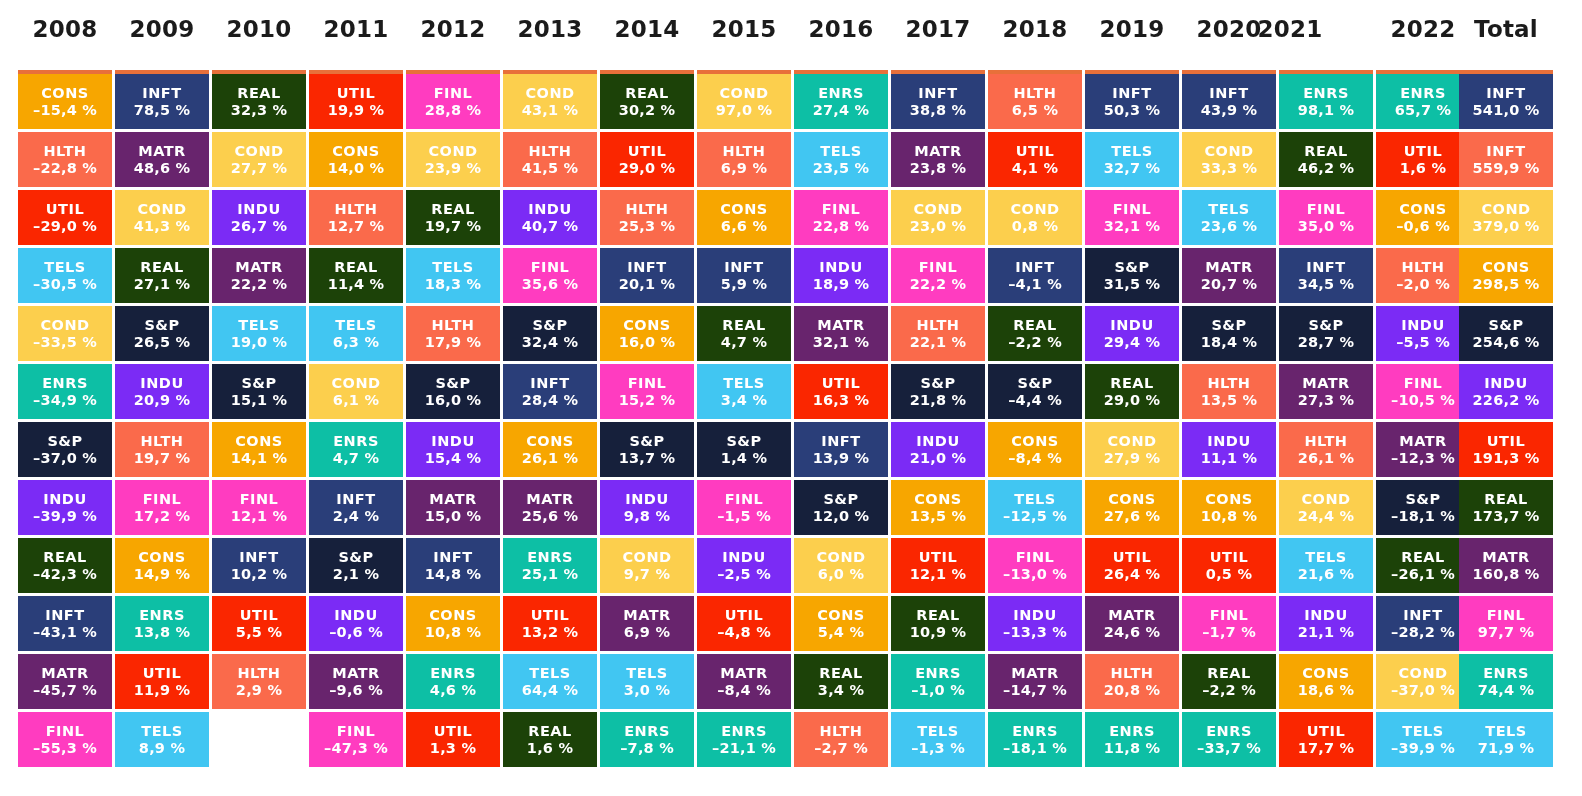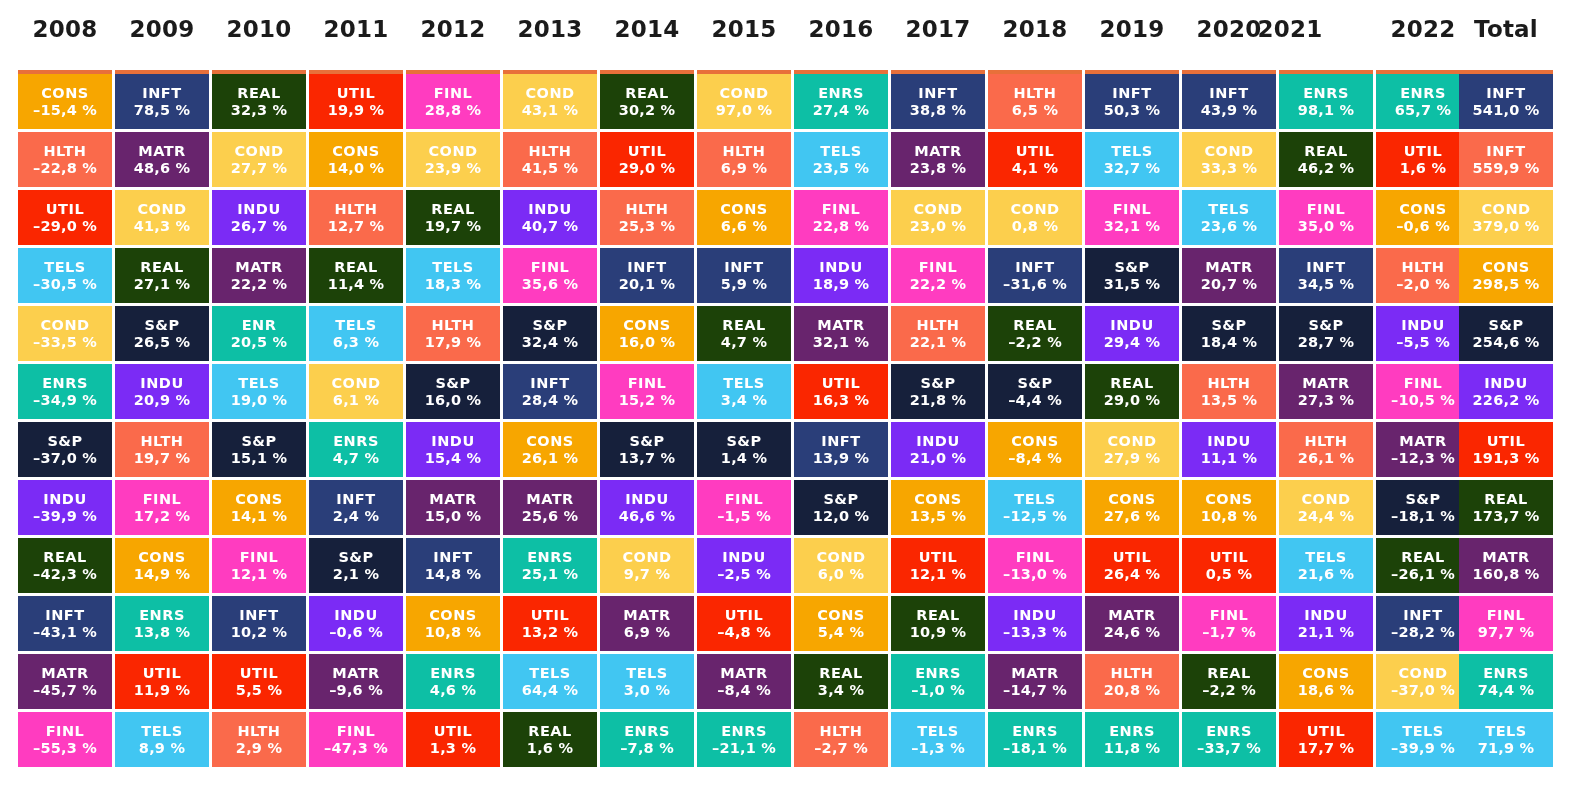--- a/index.html
+++ b/index.html
@@ -193,24 +193,20 @@
             <div class="val">27,7 %</div>
           </div>
           <div class="cell" style="background: rgb(123, 43, 245); color: rgb(255, 255, 255);">
             <div class="tkr">INDU</div>
             <div class="val">26,7 %</div>
           </div>
           <div class="cell" style="background: rgb(104, 36, 109); color: rgb(255, 255, 255);">
             <div class="tkr">MATR</div>
             <div class="val">22,2 %</div>
           </div>
-          <div class="cell" style="background: rgb(13, 191, 165); color: rgb(255, 255, 255);">
-            <div class="tkr">ENR</div>
-            <div class="val">20,5 %</div>
-          </div>
           <div class="cell" style="background: rgb(65, 198, 242); color: rgb(255, 255, 255);">
             <div class="tkr">TELS</div>
             <div class="val">19,0 %</div>
           </div>
           <div class="cell" style="background: rgb(22, 32, 59); color: rgb(255, 255, 255);">
             <div class="tkr">S&amp;P</div>
             <div class="val">15,1 %</div>
           </div>
           <div class="cell" style="background: rgb(247, 166, 0); color: rgb(255, 255, 255);">
             <div class="tkr">CONS</div>
@@ -407,21 +403,21 @@
           <div class="cell" style="background: rgb(255, 60, 192); color: rgb(255, 255, 255);">
             <div class="tkr">FINL</div>
             <div class="val">15,2 %</div>
           </div>
           <div class="cell" style="background: rgb(22, 32, 59); color: rgb(255, 255, 255);">
             <div class="tkr">S&amp;P</div>
             <div class="val">13,7 %</div>
           </div>
           <div class="cell" style="background: rgb(123, 43, 245); color: rgb(255, 255, 255);">
             <div class="tkr">INDU</div>
-            <div class="val">46,6 %</div>
+            <div class="val">9,8 %</div>
           </div>
           <div class="cell" style="background: rgb(252, 207, 77); color: rgb(255, 255, 255);">
             <div class="tkr">COND</div>
             <div class="val">9,7 %</div>
           </div>
           <div class="cell" style="background: rgb(104, 36, 109); color: rgb(255, 255, 255);">
             <div class="tkr">MATR</div>
             <div class="val">6,9 %</div>
           </div>
           <div class="cell" style="background: rgb(65, 198, 242); color: rgb(255, 255, 255);">
@@ -591,21 +587,21 @@
           <div class="cell" style="background: rgb(250, 38, 0); color: rgb(255, 255, 255);">
             <div class="tkr">UTIL</div>
             <div class="val">4,1 %</div>
           </div>
           <div class="cell" style="background: rgb(252, 207, 77); color: rgb(255, 255, 255);">
             <div class="tkr">COND</div>
             <div class="val">0,8 %</div>
           </div>
           <div class="cell" style="background: rgb(42, 62, 121); color: rgb(255, 255, 255);">
             <div class="tkr">INFT</div>
-            <div class="val">–31,6 %</div>
+            <div class="val">–4,1 %</div>
           </div>
           <div class="cell" style="background: rgb(28, 66, 8); color: rgb(255, 255, 255);">
             <div class="tkr">REAL</div>
             <div class="val">–2,2 %</div>
           </div>
           <div class="cell" style="background: rgb(22, 32, 59); color: rgb(255, 255, 255);">
             <div class="tkr">S&amp;P</div>
             <div class="val">–4,4 %</div>
           </div>
           <div class="cell" style="background: rgb(247, 166, 0); color: rgb(255, 255, 255);">

